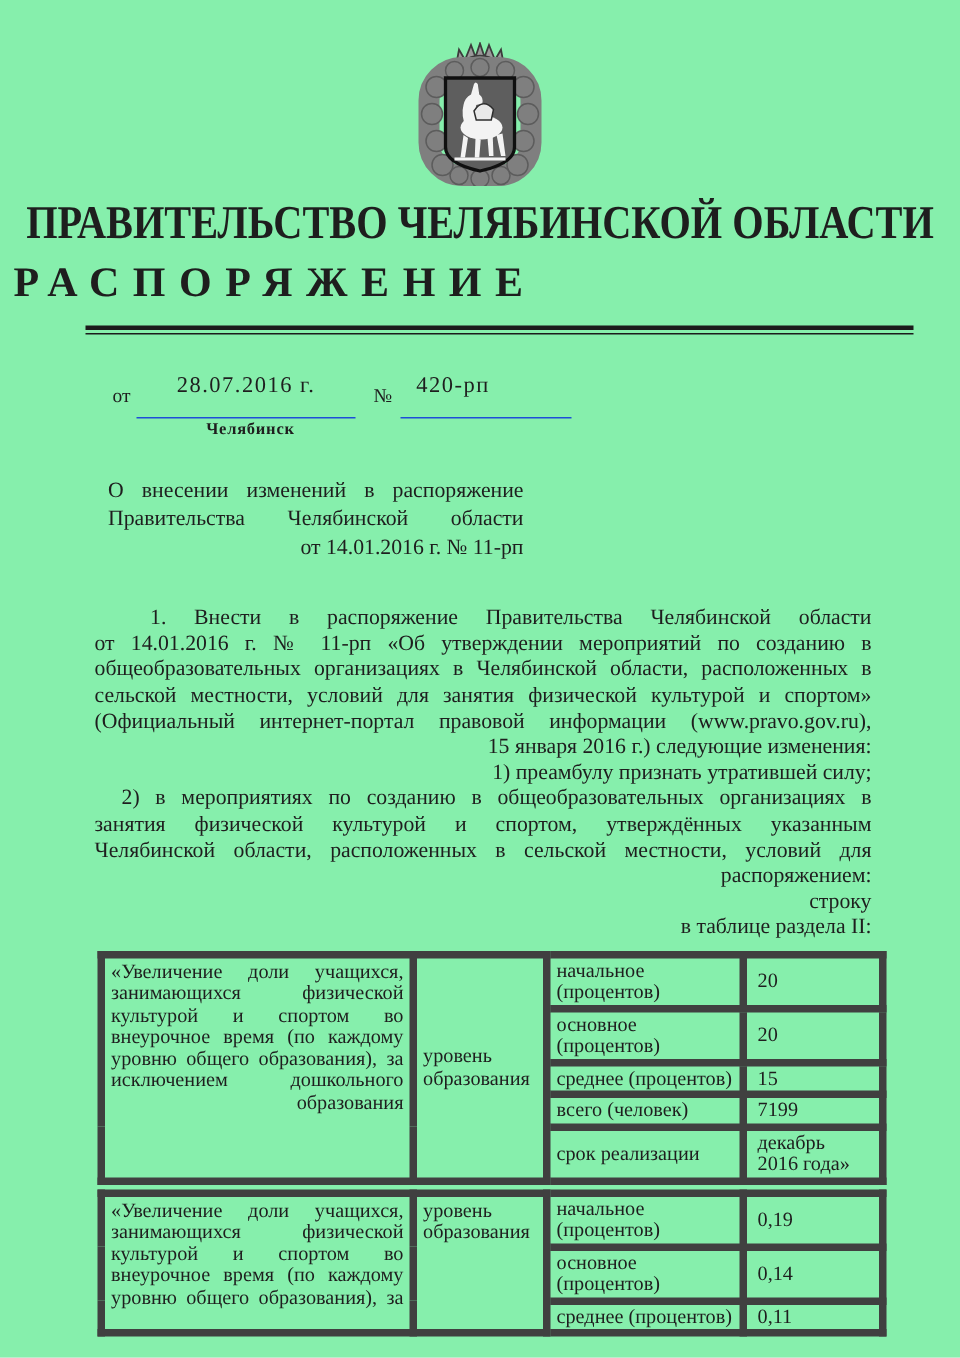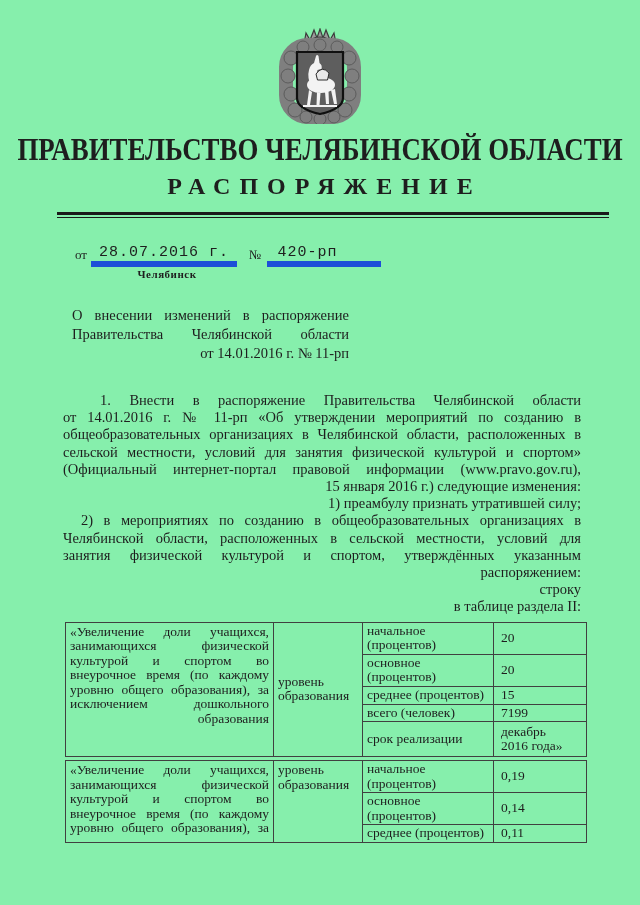--- a/index.html
+++ b/index.html
@@ -10,35 +10,35 @@
   }
   
   .emblem { display:block; margin:28px auto 0; }
   .org-title {
     margin-top:10px; text-align:center;
     font-size:28px; font-weight:bold; letter-spacing:0px;
     transform:scale(0.96,1.12); transform-origin:center;
     white-space:nowrap;
   }
   .doc-type {
-    margin-top:7px; text-align:center;
-    font-size:24px; font-weight:bold; letter-spacing:9px; text-indent:9px;
+    margin-top:7px; text-align:left;
+    font-size:28px; font-weight:bold; letter-spacing:9px; text-indent:9px;
     white-space:nowrap;
   }
   .rule {
     margin-left:57px; margin-top:12px; width:552px; height:2px;
     border-top:3px solid #1b1b1b; border-bottom:1px solid #1b1b1b;
   }
   
   .dateline { margin:26px 0 0 75px; display:flex; align-items:center; }
   .dl-label { font-size:13px; padding-bottom:1px; }
   .dl-fill {
-    display:inline-block; border-bottom:6px solid #1d4ed8;
-    font-family:Liberation Mono, monospace; font-size:15px; letter-spacing:1px;
-    padding-bottom:0px; white-space:nowrap;
+    display:inline-block; border-bottom:1px solid #1d4ed8;
+    font-family:Liberation Serif, serif; font-size:15px; letter-spacing:1px;
+    padding-bottom:12px; white-space:nowrap;
   }
   .dl-date { width:146px; text-align:center; margin-left:4px; }
   .dl-no   { width:104px; text-align:left; padding-left:10px; margin-left:6px; }
   .dl-numsign { font-size:13px; margin-left:12px; padding-bottom:1px; }
   .city {
     margin:1px 0 0 94px; width:146px; text-align:center;
     font-size:11px; font-weight:bold; letter-spacing:0.5px;
   }
   
   .subject { margin:26px 0 0 72px; width:277px; font-size:14.5px; line-height:19px; }
@@ -47,21 +47,21 @@
   .jl  { text-align:justify; text-align-last:justify; }
   .ll  { text-align:right; }
   .ind { text-indent:37px; }
   .ind2{ text-indent:18px; }
   
   .tbl {
     border-collapse:collapse; table-layout:fixed; margin-left:65px;
     font-size:13.5px; line-height:14.5px; width:521px;
   }
   .tbl td {
-    border:1px solid #404040; padding:1px 4px;
+    border:5px solid #404040; padding:1px 4px;
     vertical-align:middle; box-sizing:border-box; overflow:hidden;
   }
   .tbl td.c1 { width:208px; vertical-align:top; padding-top:2px; }
   .tbl td.c2 { width:89px; }
   .tbl td.c2.top { vertical-align:top; padding-top:2px; }
   .tbl td.c3 { width:131px; }
   .tbl td.c4 { width:93px; padding-left:7px; }
   .tbl .nw { white-space:nowrap; }
   .t1 { margin-top:6px; }
   .t2 { margin-top:3px; }
@@ -128,22 +128,22 @@
 
   <div class="body">
     <div class="jl ind">1. Внести в распоряжение Правительства Челябинской области</div>
     <div class="jl">от 14.01.2016 г. № 11-рп «Об утверждении мероприятий по созданию в</div>
     <div class="jl">общеобразовательных организациях в Челябинской области, расположенных в</div>
     <div class="jl">сельской местности, условий для занятия физической культурой и спортом»</div>
     <div class="jl">(Официальный интернет-портал правовой информации (www.pravo.gov.ru),</div>
     <div class="ll">15 января 2016 г.) следующие изменения:</div>
     <div class="ll ind2">1) преамбулу признать утратившей силу;</div>
     <div class="jl ind2">2) в мероприятиях по созданию в общеобразовательных организациях в</div>
+    <div class="jl">занятия физической культурой и спортом, утверждённых указанным</div>
     <div class="jl">Челябинской области, расположенных в сельской местности, условий для</div>
-    <div class="jl">занятия физической культурой и спортом, утверждённых указанным</div>
     <div class="ll">распоряжением:</div>
     <div class="ll ind2">строку</div>
     <div class="ll ind2">в таблице раздела II:</div>
   </div>
 
   <table class="tbl t1">
     <tbody>
         <tr class="h30">
       <td class="c1" rowspan="5">
         <div class="jl">«Увеличение доли учащихся,</div>

